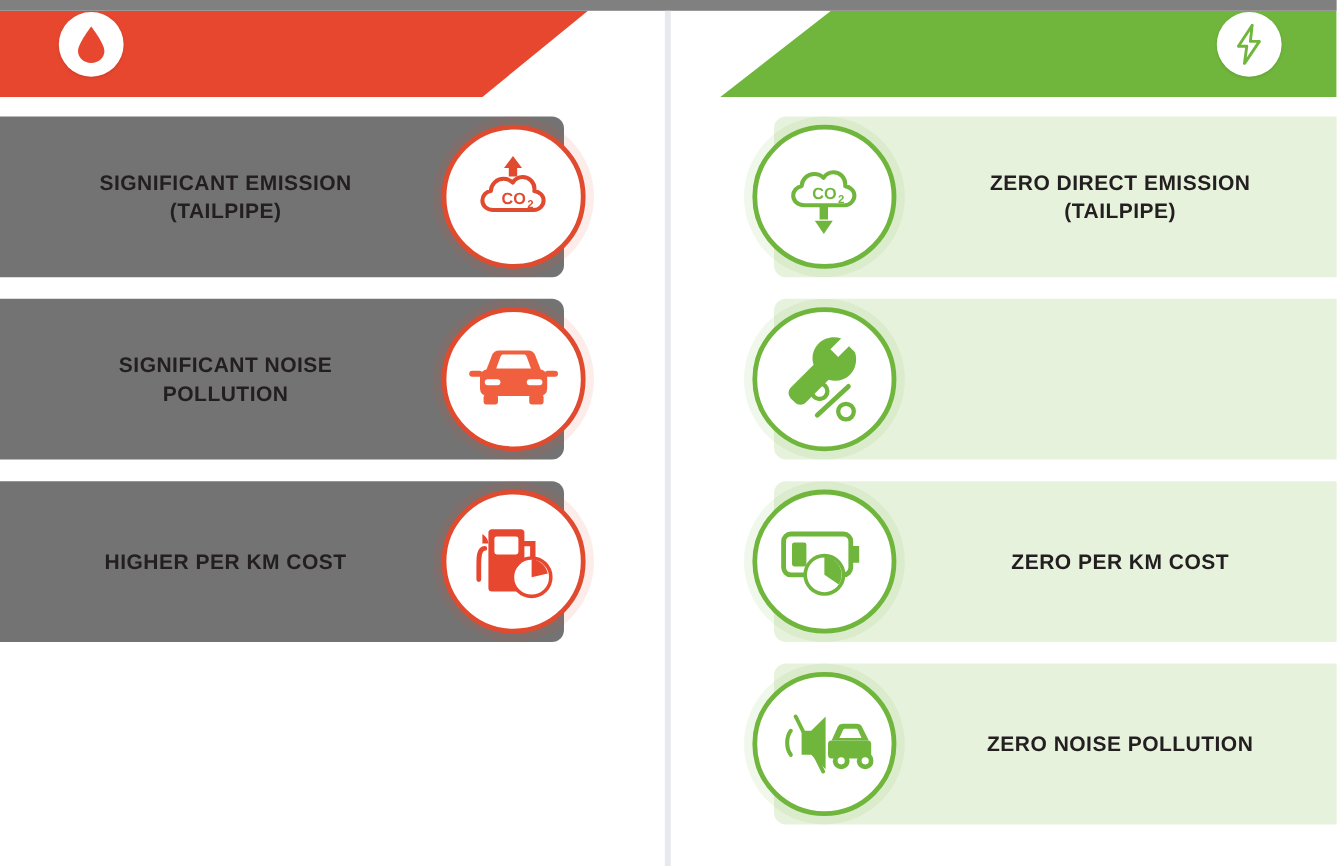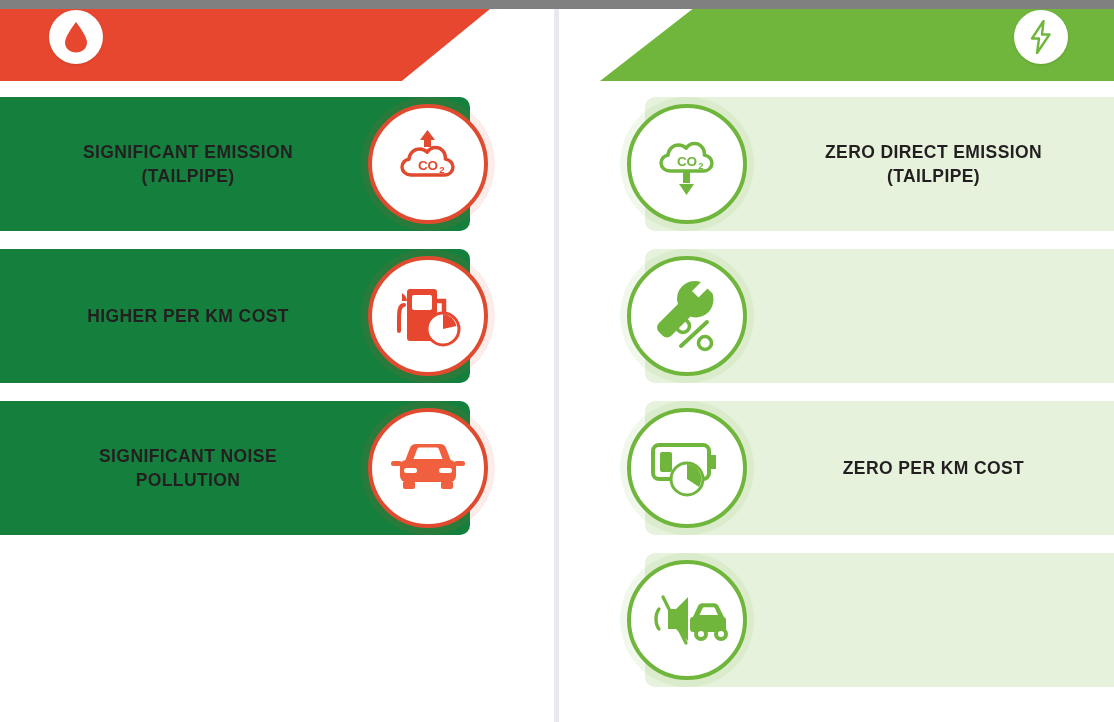--- a/index.html
+++ b/index.html
@@ -85,21 +85,21 @@
 
   .card {
     position: relative;
     height: 134px;
     margin-bottom: 18px;
     display: flex;
     align-items: center;
     box-sizing: border-box;
   }
   .card-left {
-    background: #15803d;
+    background: #737373;
     border-radius: 0 10px 10px 0;
     justify-content: center;
     padding-right: 118px;
     padding-left: 24px;
   }
   .card-right {
     background: #E7F2DD;
     border-radius: 10px 0 0 10px;
     justify-content: flex-end;
     padding-left: 118px;
@@ -179,51 +179,51 @@
           <path d="M36.5 20 L36.5 8" stroke="#E04A2F" stroke-width="7" stroke-linecap="butt"></path>
           <path d="M36.5 3 L44 13 L29 13 Z" fill="#E04A2F"></path>
           <text x="37" y="43" font-family="'Liberation Sans', sans-serif" font-size="13.5" font-weight="bold" fill="#E04A2F" text-anchor="middle">CO</text>
           <text x="51" y="46" font-family="'Liberation Sans', sans-serif" font-size="9.5" font-weight="bold" fill="#E04A2F" text-anchor="middle">2</text>
         </svg>
       </div>
     </div>
 
 
     <div class="card card-left">
-      <div class="card-label">HIGHER PER KM COST</div>
-      <div class="icon-circle icon-left">
-        <svg width="74" height="74" viewBox="0 0 74 74">
-          <rect x="16" y="10" width="30" height="52" rx="3" fill="#E8472F"></rect>
-          <rect x="21" y="16" width="20" height="15" rx="2" fill="#ffffff"></rect>
-          <path d="M46 22 L53 22 L53 45" fill="none" stroke="#E8472F" stroke-width="4.5" stroke-linecap="round"></path>
-          <path d="M13 26 C8 26 8 34 8 40 L8 52" fill="none" stroke="#E8472F" stroke-width="4" stroke-linecap="round"></path>
-          <path d="M11 14 C14 16 16 19 16 22 L11 22 Z" fill="#E8472F"></path>
-          <circle cx="52" cy="50" r="16" fill="#ffffff" stroke="#E8472F" stroke-width="3"></circle>
-          <path d="M52 50 L52 35 A15 15 0 0 1 65.5 47 Z" fill="#E8472F"></path>
-        </svg>
-      </div>
-    </div>
-
-    <div class="card card-left">
       <div class="card-label">SIGNIFICANT NOISE<br>POLLUTION</div>
       <div class="icon-circle icon-left">
         <svg width="78" height="62" viewBox="0 0 78 62">
           <path d="M16 24 L21 11 C22 8.5 24 7 27 7 L51 7 C54 7 56 8.5 57 11 L62 24 Z" fill="#F0603F"></path>
           <path d="M24.5 22 L28 12.5 C28.5 11 29.5 10.5 31 10.5 L47 10.5 C48.5 10.5 49.5 11 50 12.5 L53.5 22 Z" fill="#ffffff"></path>
           <rect x="11" y="23" width="56" height="22" rx="6" fill="#F0603F"></rect>
           <rect x="15" y="31" width="13" height="5" rx="2.5" fill="#ffffff"></rect>
           <rect x="50" y="31" width="13" height="5" rx="2.5" fill="#ffffff"></rect>
           <rect x="14" y="44" width="12" height="8" rx="2" fill="#F0603F"></rect>
           <rect x="52" y="44" width="12" height="8" rx="2" fill="#F0603F"></rect>
           <rect x="2" y="24" width="11" height="5" rx="2.5" fill="#F0603F"></rect>
           <rect x="65" y="24" width="11" height="5" rx="2.5" fill="#F0603F"></rect>
         </svg>
       </div>
     </div>
 
+    <div class="card card-left">
+      <div class="card-label">HIGHER PER KM COST</div>
+      <div class="icon-circle icon-left">
+        <svg width="74" height="74" viewBox="0 0 74 74">
+          <rect x="16" y="10" width="30" height="52" rx="3" fill="#E8472F"></rect>
+          <rect x="21" y="16" width="20" height="15" rx="2" fill="#ffffff"></rect>
+          <path d="M46 22 L53 22 L53 45" fill="none" stroke="#E8472F" stroke-width="4.5" stroke-linecap="round"></path>
+          <path d="M13 26 C8 26 8 34 8 40 L8 52" fill="none" stroke="#E8472F" stroke-width="4" stroke-linecap="round"></path>
+          <path d="M11 14 C14 16 16 19 16 22 L11 22 Z" fill="#E8472F"></path>
+          <circle cx="52" cy="50" r="16" fill="#ffffff" stroke="#E8472F" stroke-width="3"></circle>
+          <path d="M52 50 L52 35 A15 15 0 0 1 65.5 47 Z" fill="#E8472F"></path>
+        </svg>
+      </div>
+    </div>
+
   </div>
 
   <div class="col col-right">
 
     <div class="card card-right">
       <div class="icon-circle icon-right">
         <svg width="74" height="74" viewBox="0 0 74 74">
           <g fill="none" stroke="#70B63C" stroke-width="3.4" stroke-linejoin="round" stroke-linecap="round">
             <path d="M20 44 C14.5 44 11 40.3 11 36 C11 32 14 28.6 18 28.2 C18.3 22.5 22.8 18 28.6 18
                      C31.6 18 34.3 19.2 36.3 21.2 C38 18.4 41 16.5 44.5 16.5 C50 16.5 54.4 21 54.4 26.5
@@ -273,17 +273,18 @@
           <path d="M17 8 L40 54" stroke="#70B63C" stroke-width="3.2" stroke-linecap="round"></path>
           <path d="M47 28 L52 17 C53 15 54.5 14.2 56.5 14.2 L68 14.2 C70 14.2 71.5 15 72.5 17 L78 28 Z" fill="#70B63C"></path>
           <path d="M53.5 26 L56.5 19.5 C57 18.5 57.5 18.2 58.5 18.2 L67 18.2 C68 18.2 68.5 18.5 69 19.5 L72 26 Z" fill="#ffffff"></path>
           <rect x="44" y="28" width="36" height="15" rx="3" fill="#70B63C"></rect>
           <circle cx="55" cy="45" r="7" fill="#70B63C"></circle>
           <circle cx="55" cy="45" r="3" fill="#ffffff"></circle>
           <circle cx="75" cy="45" r="7" fill="#70B63C"></circle>
           <circle cx="75" cy="45" r="3" fill="#ffffff"></circle>
         </svg>
       </div>
+      <div class="card-label">ZERO NOISE POLLUTION</div>
     </div>
 
   </div>
 
 </div>
 
 </body></html>

